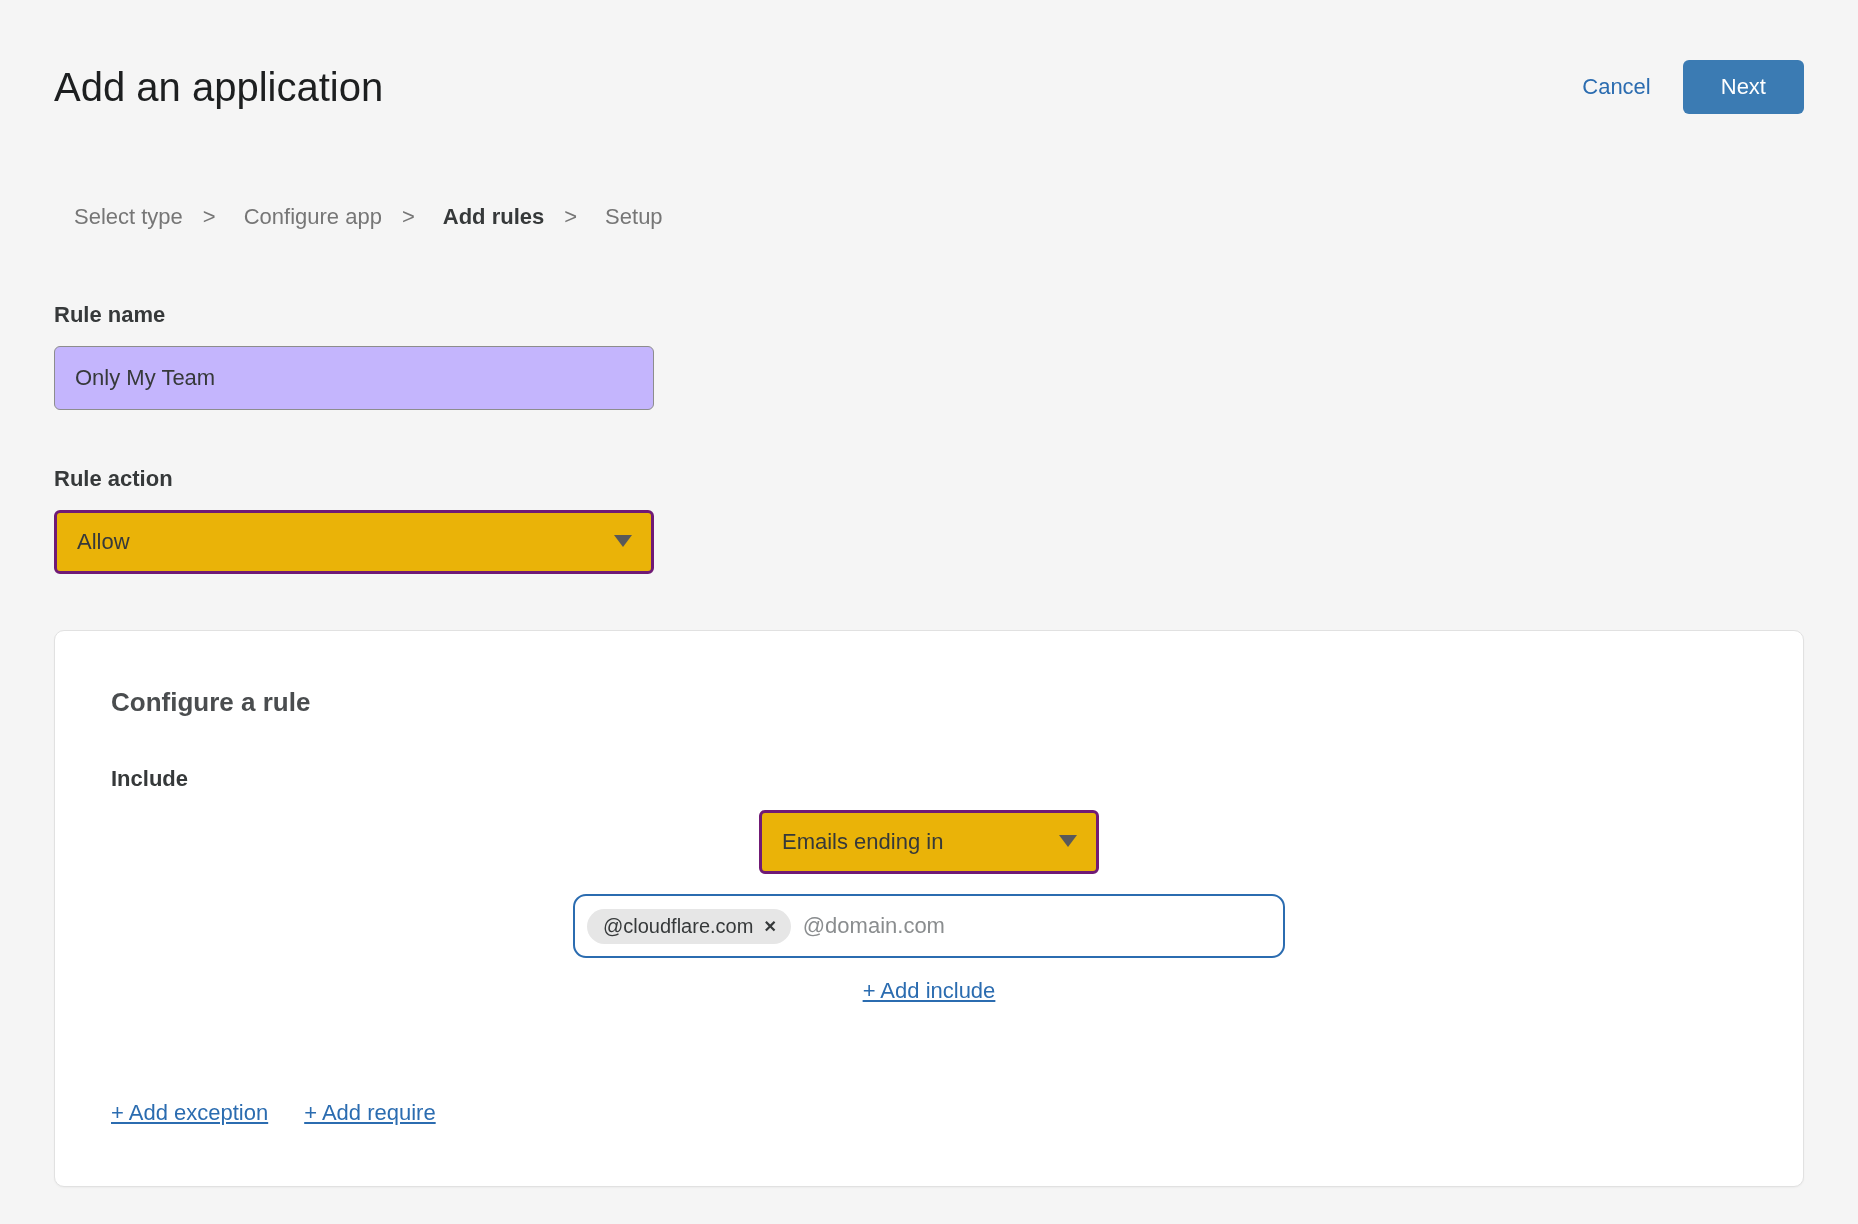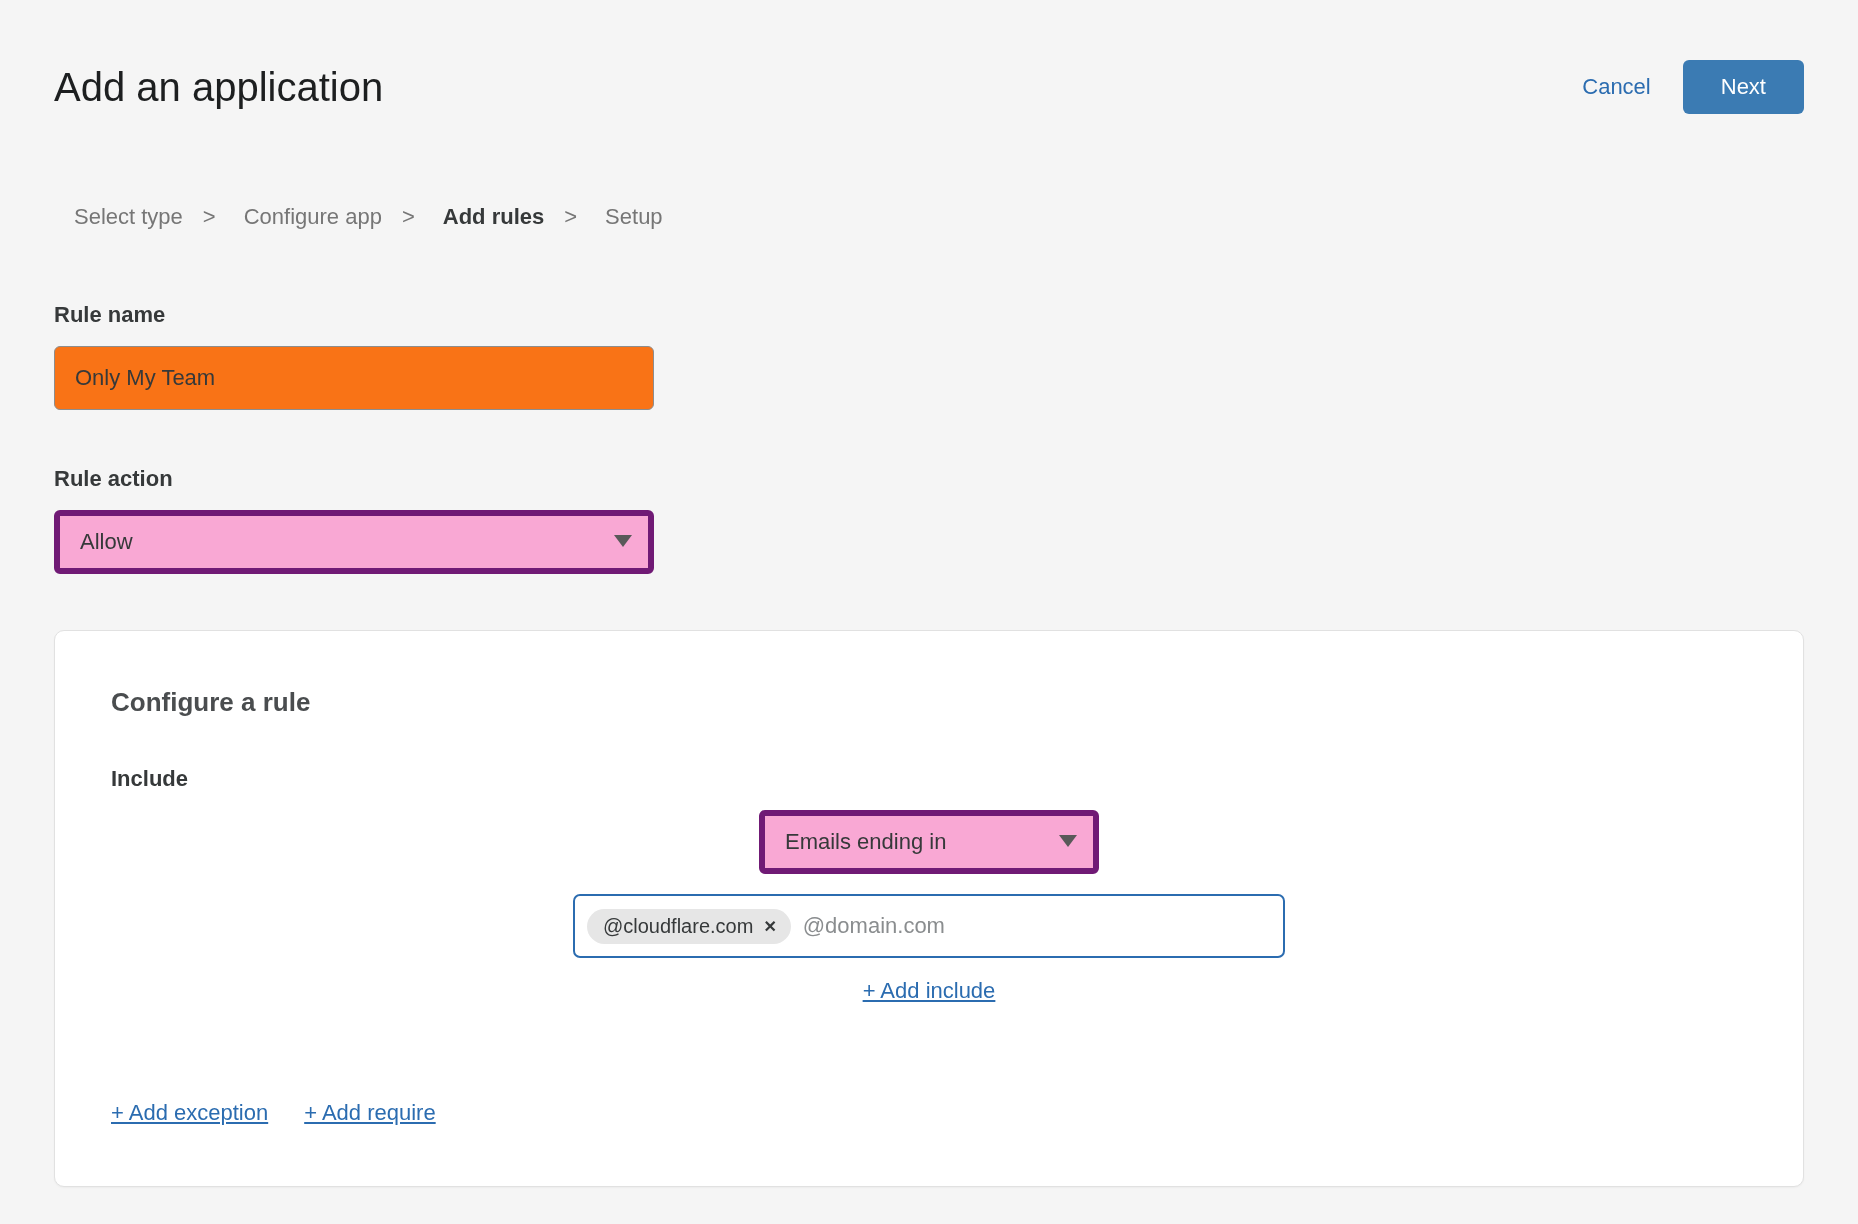--- a/index.html
+++ b/index.html
@@ -60,37 +60,37 @@
     font-weight: 700;
     color: #36393a;
     margin-bottom: 18px;
     display: block;
   }
   .text-input {
     width: 600px;
     height: 64px;
     border: 1px solid #8d8d8d;
     border-radius: 6px;
-    background: #f97316;
+    background: #c4b5fd;
     padding: 0 20px;
     font-size: 22px;
     color: #36393a;
   }
   .select-wrap {
     position: relative;
     width: 600px;
     height: 64px;
   }
   .select-wrap.sm { width: 340px; height: 64px; }
   .select-input {
     width: 100%;
     height: 100%;
-    border: 6px solid #701a75;
+    border: 3px solid #701a75;
     border-radius: 6px;
-    background: #f9a8d4;
+    background: #eab308;
     padding: 0 46px 0 20px;
     font-size: 22px;
     color: #36393a;
     appearance: none;
     -webkit-appearance: none;
     display: flex;
     align-items: center;
     cursor: pointer;
   }
   .select-caret {
@@ -120,21 +120,21 @@
     gap: 20px;
     flex-direction: column;
   }
   .tag-input {
     display: flex;
     align-items: center;
     gap: 12px;
     width: 712px;
     height: 64px;
     border: 2px solid #2b6cb0;
-    border-radius: 7px;
+    border-radius: 13px;
     background: #fff;
     padding: 0 12px;
   }
   .chip {
     display: inline-flex;
     align-items: center;
     background: #e6e6e6;
     border-radius: 20px;
     padding: 6px 14px 6px 16px;
     font-size: 20px;

